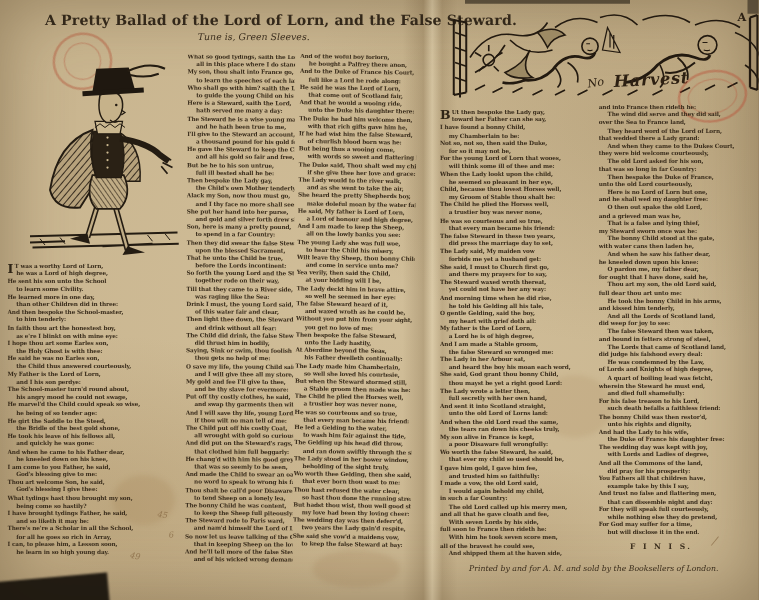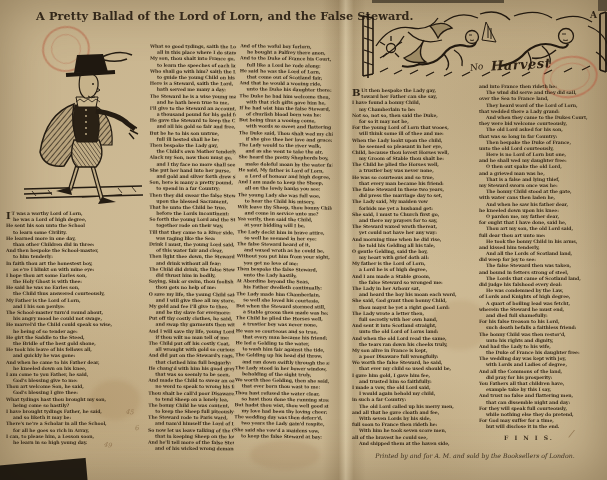--- a/index.html
+++ b/index.html
@@ -59,20 +59,21 @@
 
 <div class="sheet">
 
   <div class="abs fox" style="left:90px;top:380px;width:50px;height:40px;background:rgba(150,110,60,.16);"></div>
   <div class="abs fox" style="left:430px;top:300px;width:60px;height:50px;background:rgba(150,110,60,.12);"></div>
   <div class="abs fox" style="left:250px;top:440px;width:70px;height:30px;background:rgba(140,100,55,.14);"></div>
 
   <div class="abs fold"></div>
 
   <div class="abs title">A Pretty Ballad of the Lord of Lorn, and the False Steward.</div>
+  <div class="abs tune">Tune is,   Green Sleeves.</div>
 
   <div class="abs stamp-round"></div>
 
   <svg class="abs" style="left:22px;top:48px;" width="124" height="166" viewBox="0 0 124 166">
     <defs>
       <pattern id="h1" width="4" height="4" patternUnits="userSpaceOnUse" patternTransform="rotate(40)">
         <rect width="4" height="4" fill="#b7a27c"></rect>
           <line x1="0" y1="0" x2="0" y2="4" stroke="#241c12" stroke-width="1.4"></line>
       </pattern>
       <pattern id="h2" width="3.2" height="3.2" patternUnits="userSpaceOnUse" patternTransform="rotate(-35)">

